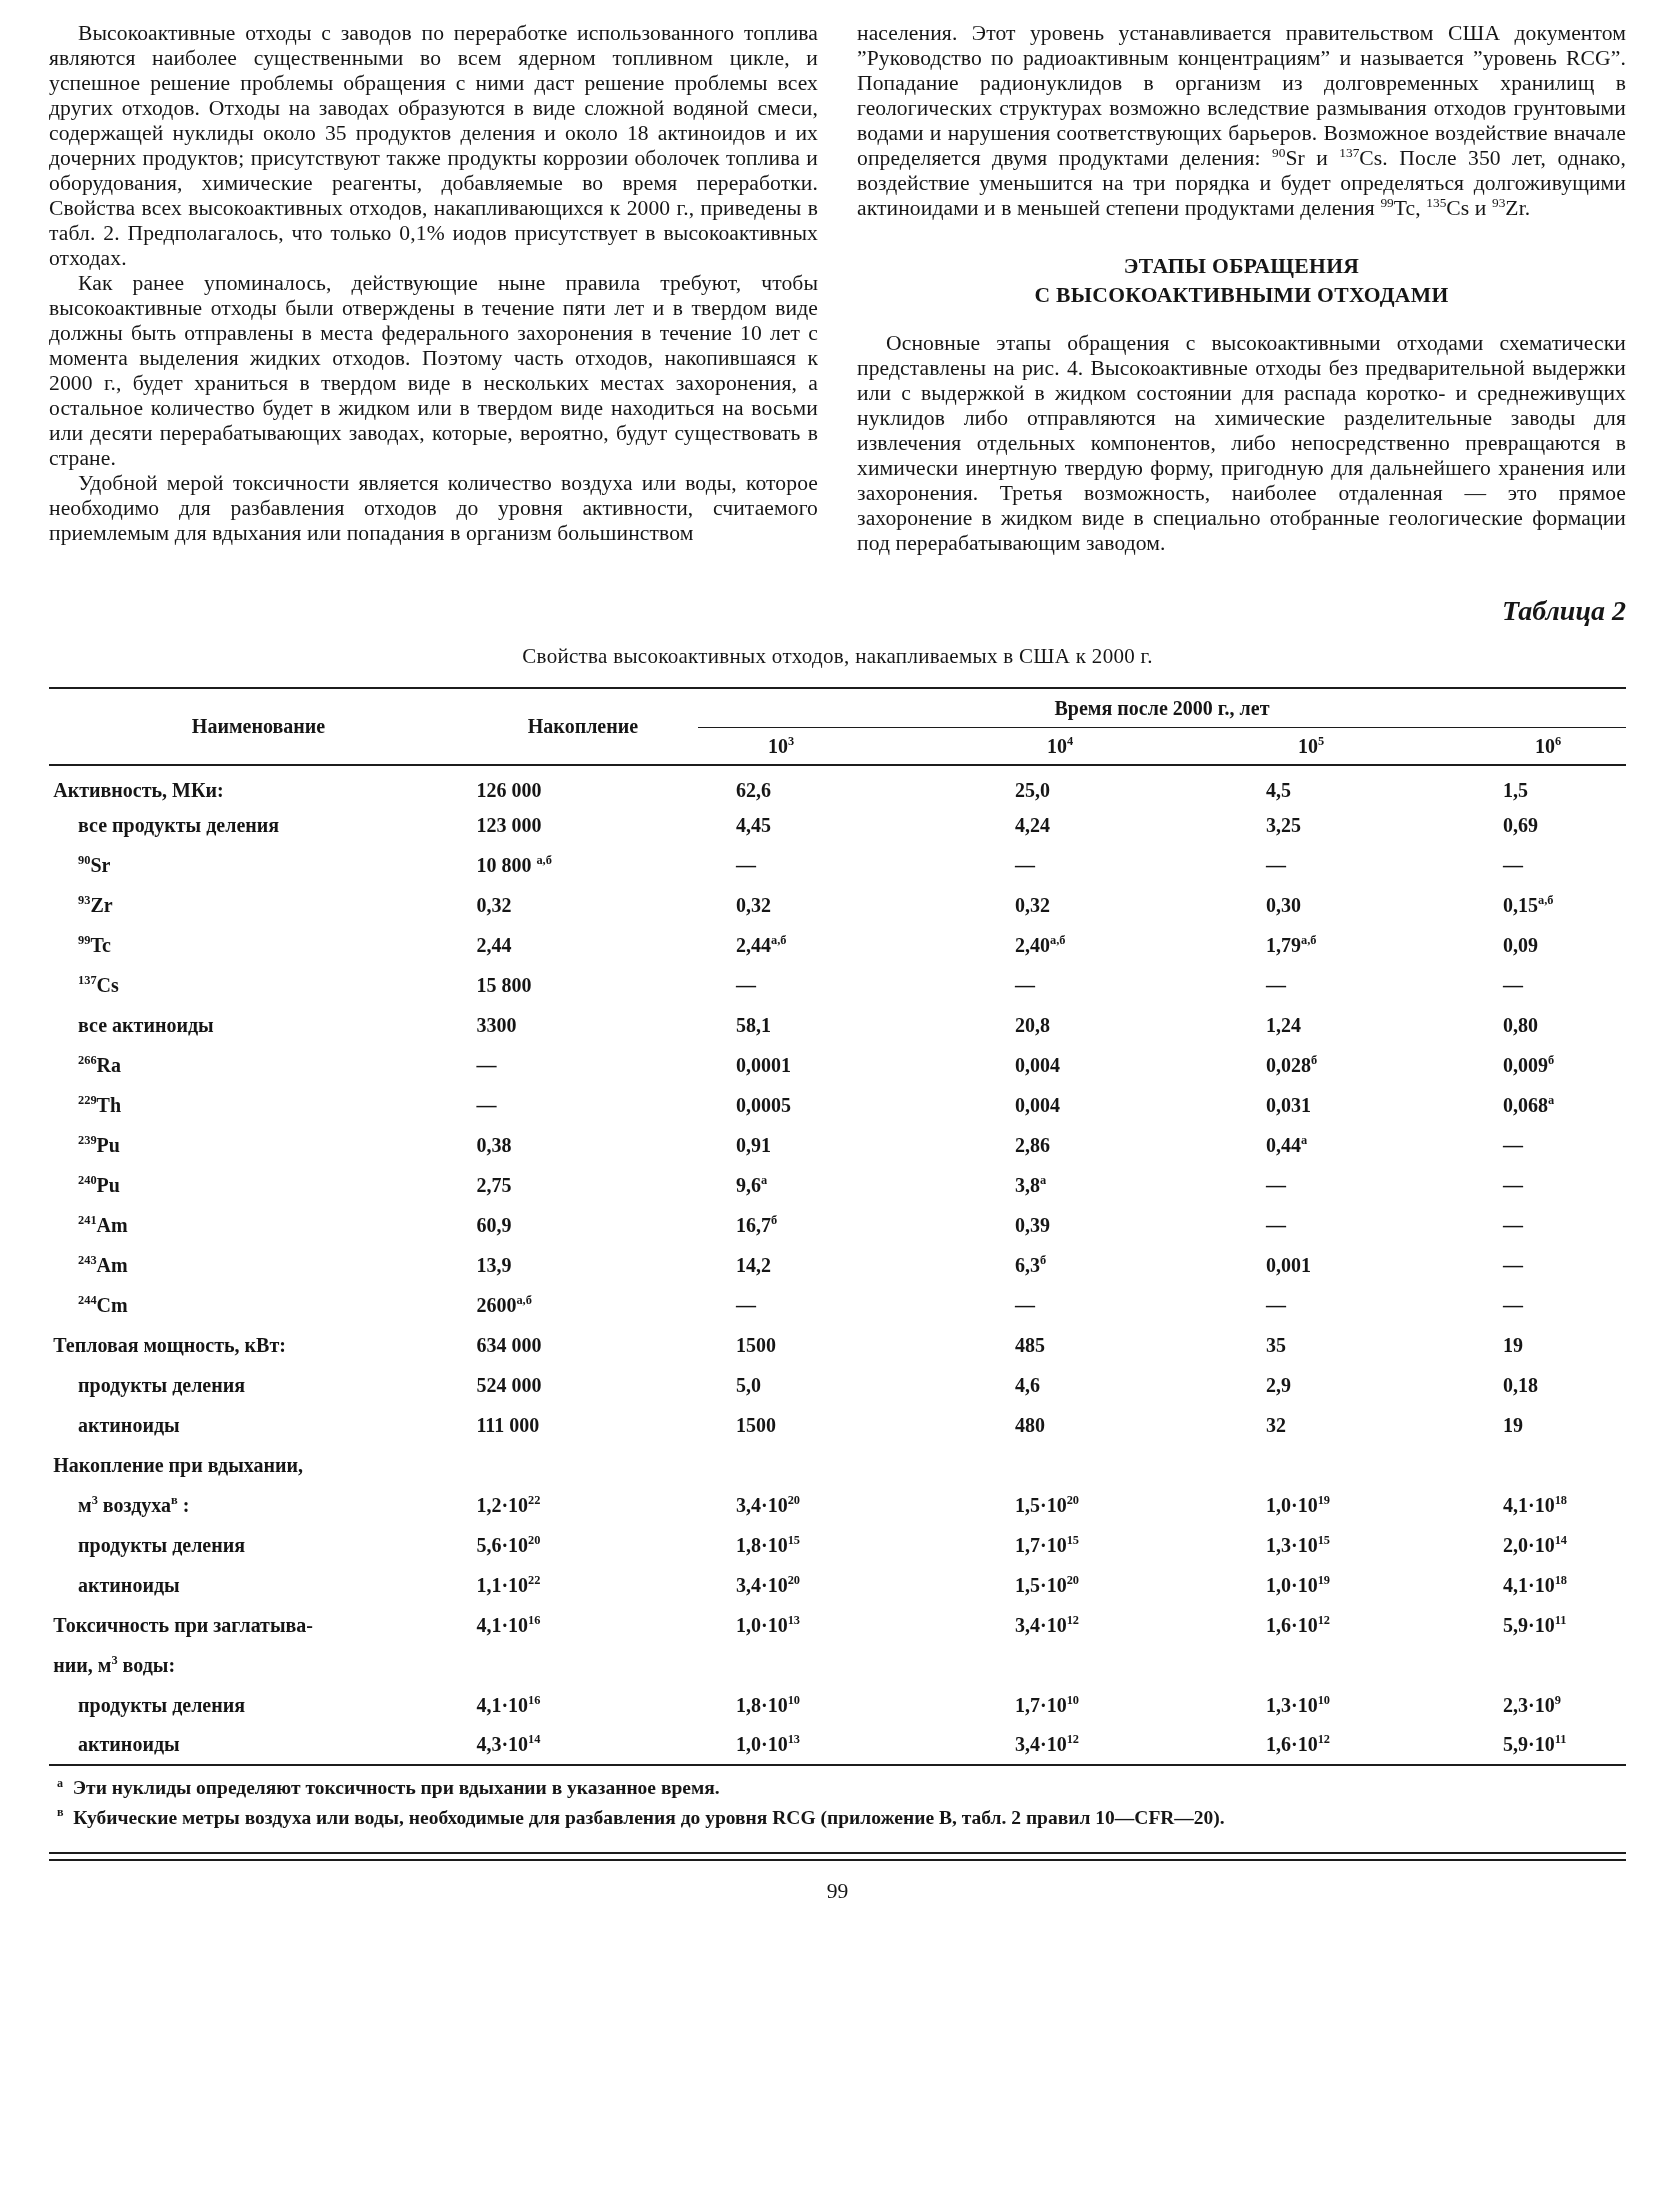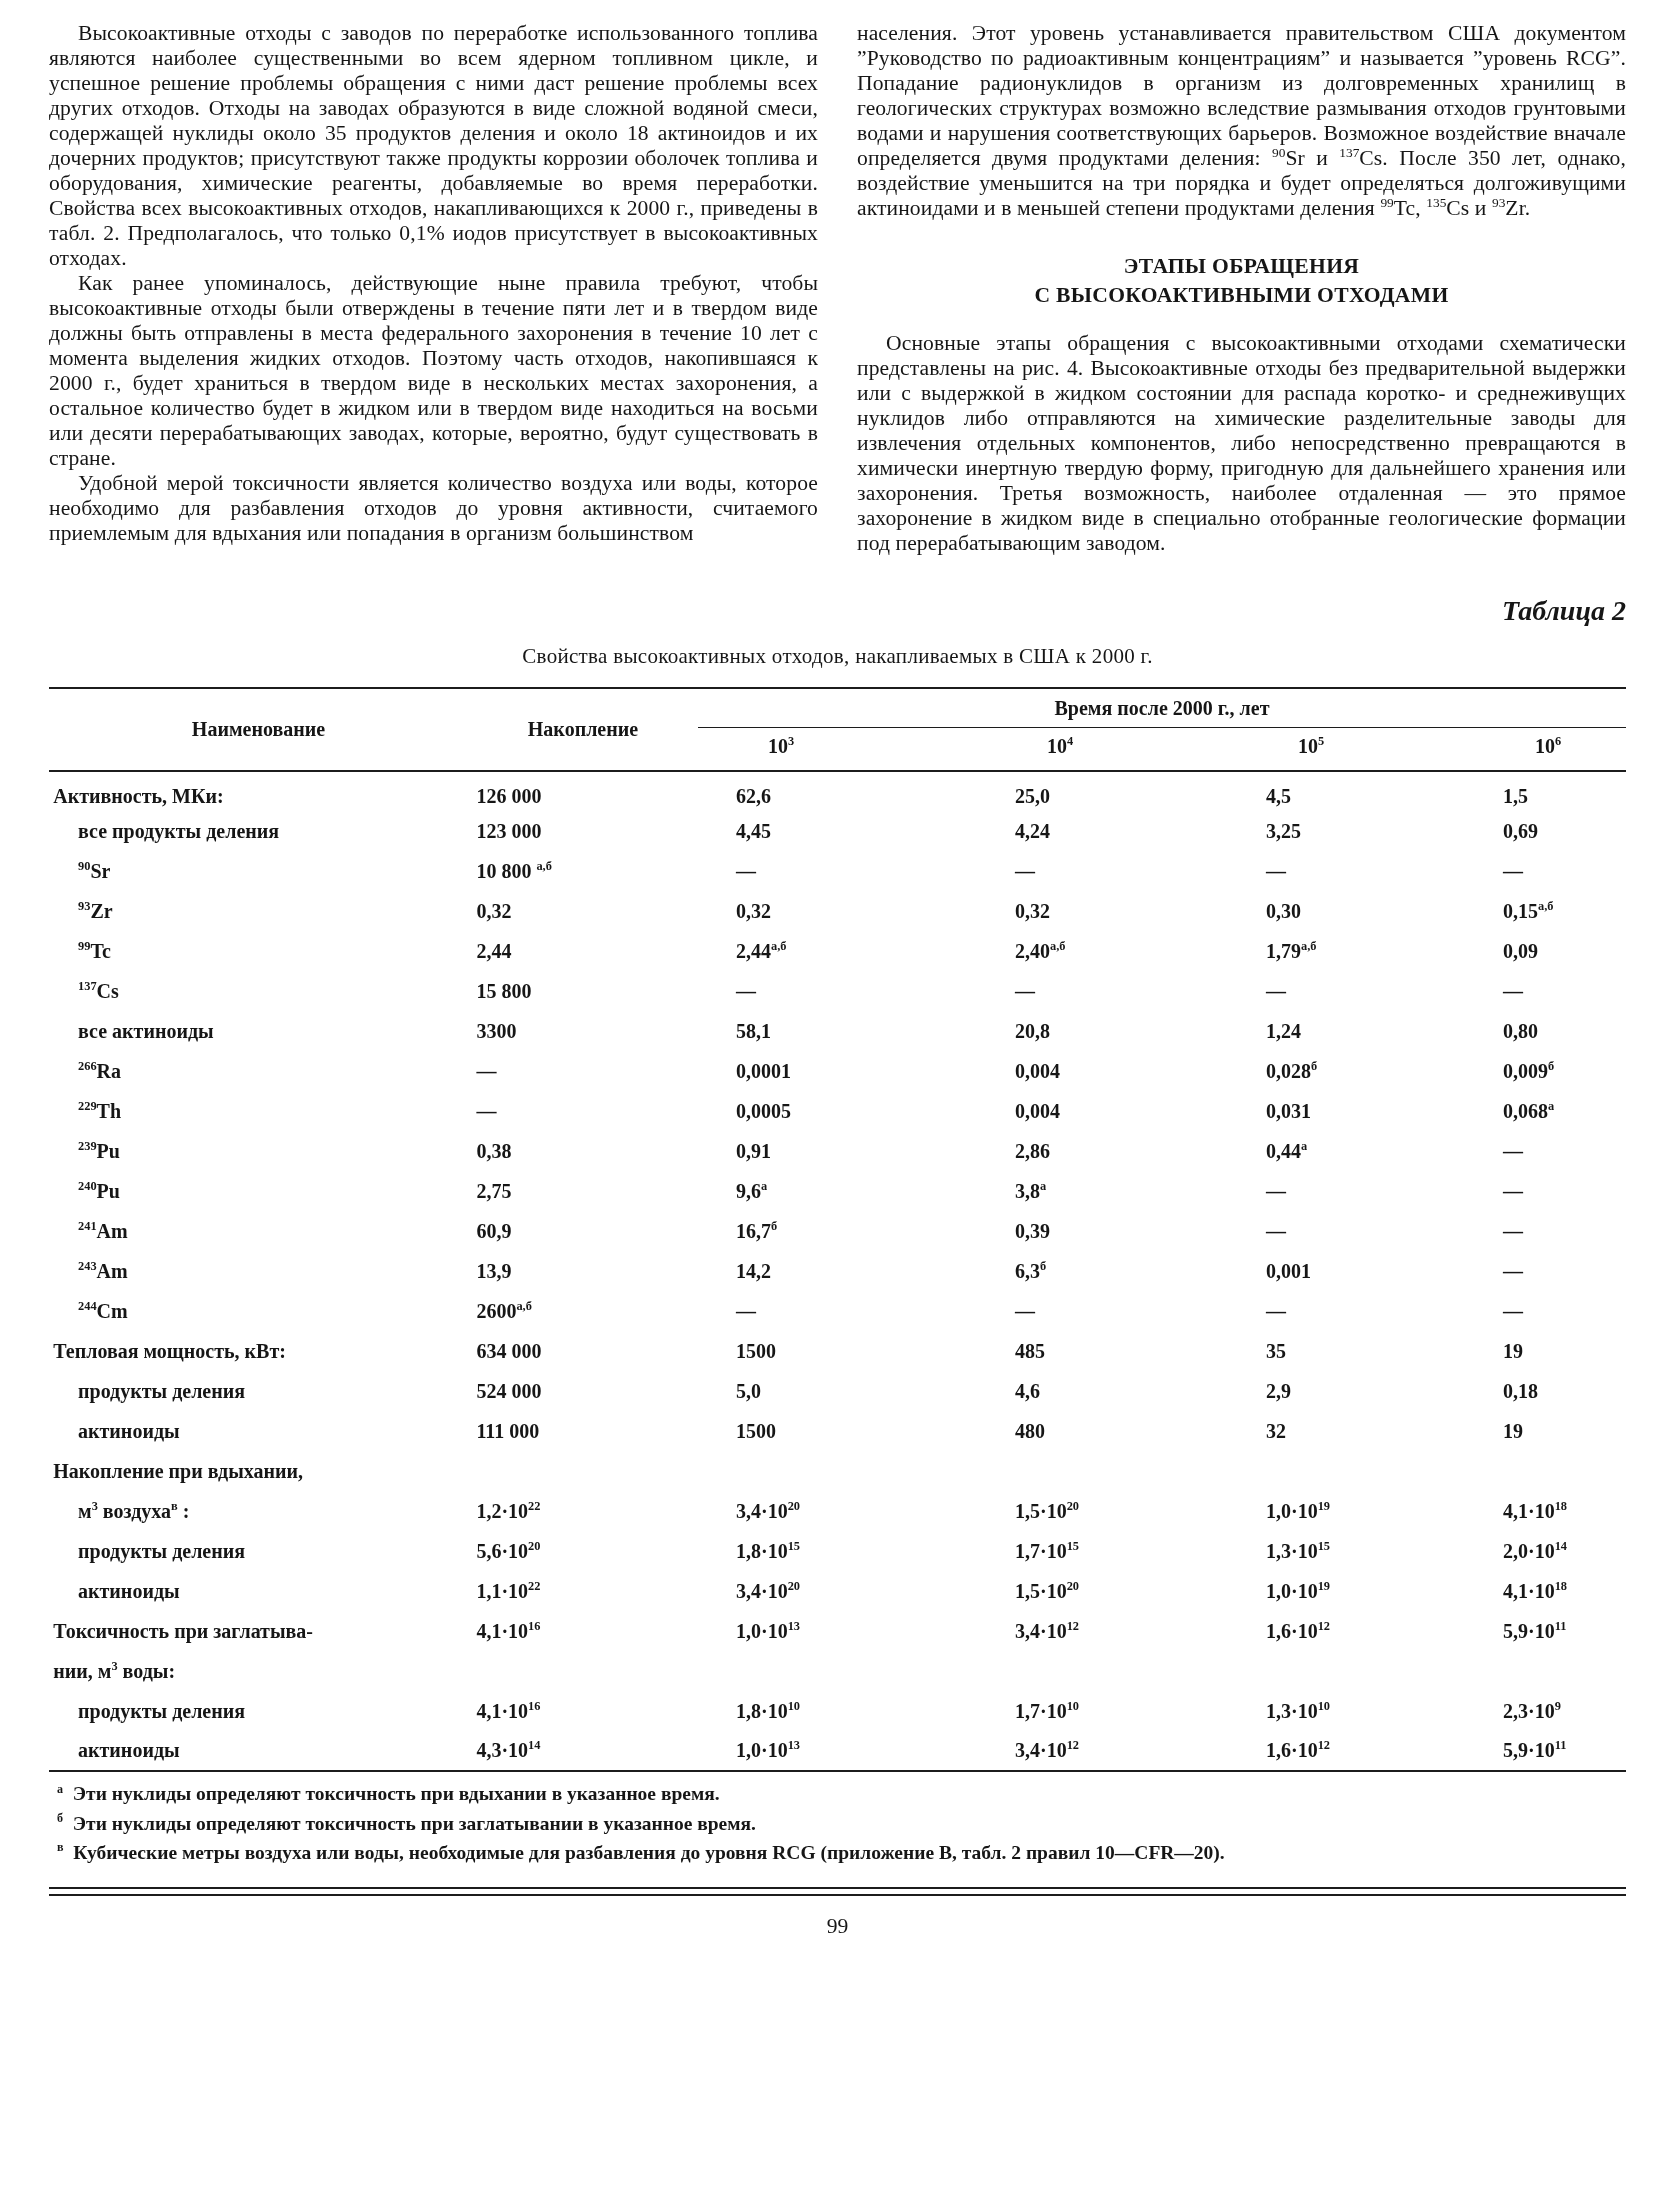--- a/index.html
+++ b/index.html
@@ -81,21 +81,21 @@
     vertical-align: middle;
     border-bottom: 2.1px solid #1c1c1c;
   }
   th.h-time {
     text-align: center;
     border-bottom: 1.4px solid #1c1c1c;
     padding: 8.4px 0 7px 0;
   }
   tr.subhead th {
     text-align: left;
-    padding: 7px 0 12px 70px;
+    padding: 7px 0 6px 70px;
     border-bottom: 2.1px solid #1c1c1c;
   }
   tbody td {
     font-size: 20px;
     height: 40px;
     vertical-align: middle;
     padding: 0;
     white-space: nowrap;
   }
   tbody tr:first-child td { padding-top: 9.8px; }
@@ -372,21 +372,20 @@
           <td class="c-time">1,0·10<sup>13</sup></td>
           <td class="c-time">3,4·10<sup>12</sup></td>
           <td class="c-time">1,6·10<sup>12</sup></td>
           <td class="c-time">5,9·10<sup>11</sup></td>
         </tr>
       </tbody>
   </table>
 
   <div class="footnotes">
       <div class="footnote"><sup class="fn-marker">а</sup><span>Эти нуклиды определяют токсичность при вдыхании в указанное время.</span></div>
-      <div class="footnote"><sup class="fn-marker">б</sup><span>Эти нуклиды определяют токсичность при заглатывании в указанное время.</span></div>
       <div class="footnote"><sup class="fn-marker">в</sup><span>Кубические метры воздуха или воды, необходимые для разбавления до уровня RCG (приложение В, табл. 2 правил 10—CFR—20).</span></div>
     </div>
 
   <div class="bottom-rules"></div>
   <div class="page-number">99</div>
 
 </div>
 
 
 </body></html>

